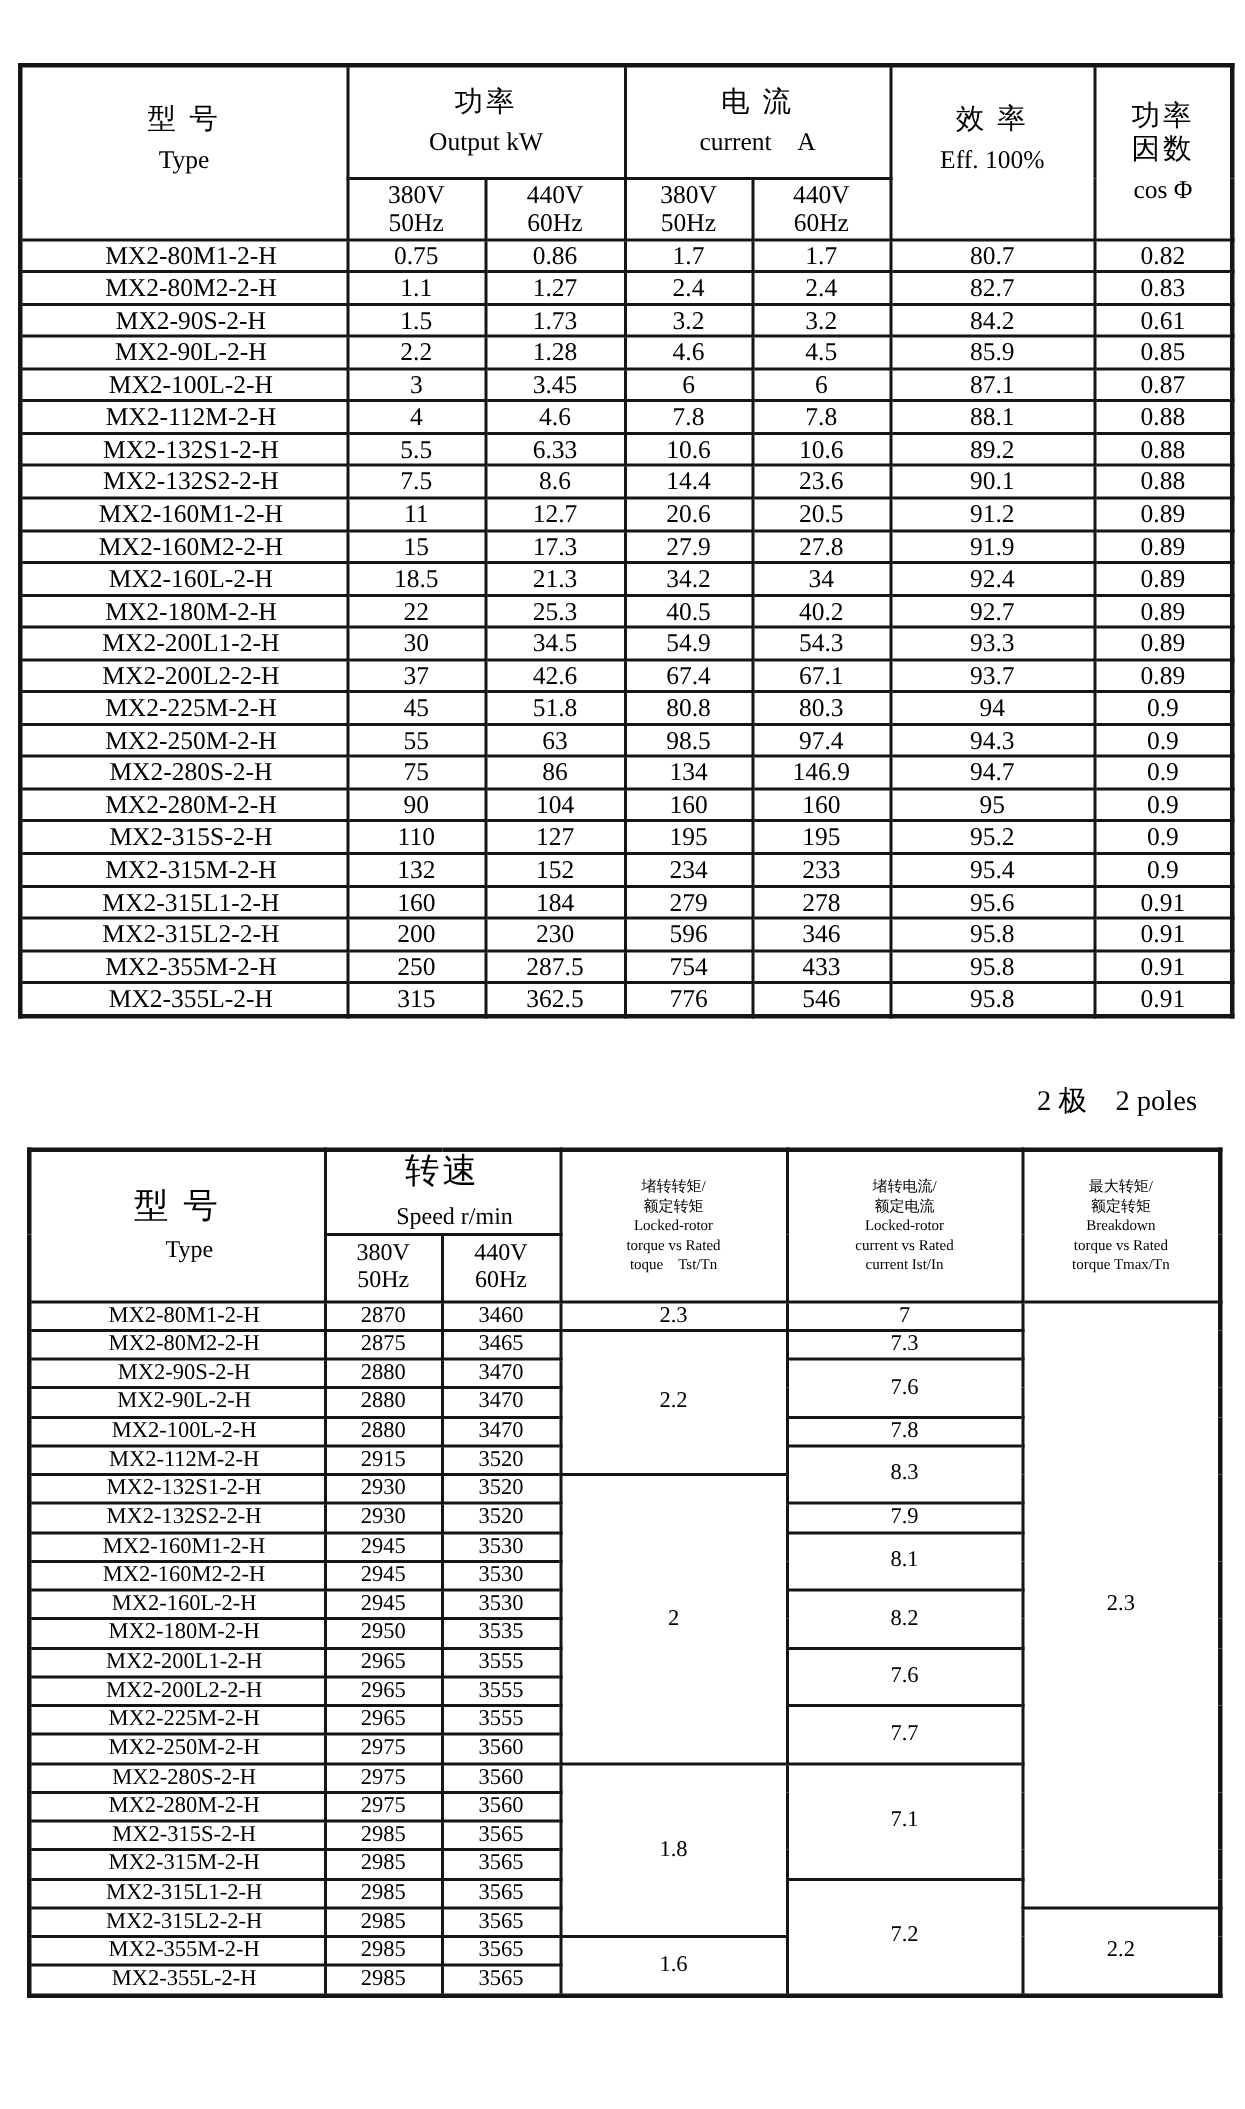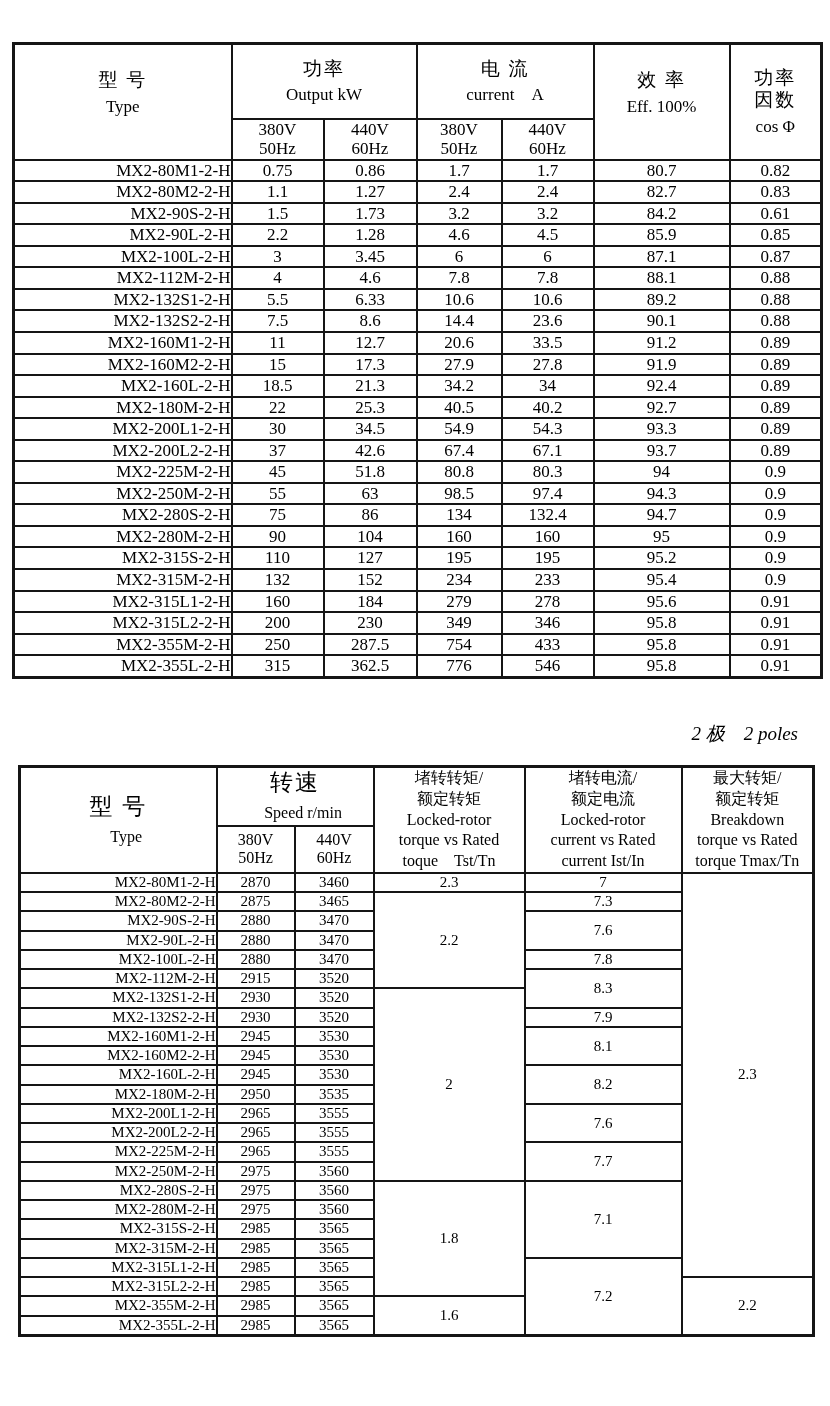--- a/index.html
+++ b/index.html
@@ -38,30 +38,29 @@
   #t1 th.pad-b { padding-bottom: 18px; }
   #t1 th.sub { font-size: 17px; }
   
   #t2 thead tr.row-main { height: 56px; }
   #t2 thead tr.row-sub  { height: 45px; }
   #t2 tbody tr { height: 19px; }
   #t2 tbody td { font-size: 15px; }
   #t2 th .cn { font-size: 23px; letter-spacing: 2px; margin-bottom: 8px; }
   #t2 th .en { font-size: 16px; padding-left: 16px; }
   #t2 th.sub { font-size: 16px; }
-  #t2 th.multi { font-size: 16px; line-height: 1.3; margin-top: 29px; }
+  #t2 th.multi { font-size: 10px; line-height: 1.3; margin-top: 29px; }
   .prelines { white-space: pre-line; }
-  td.type-cell { text-align: right; padding-left: 9px; }
+  td.type-cell { text-align: center; padding-left: 9px; }
   
   #poles-note {
     position: absolute;
     top: 721px;
     right: 32px;
     font-size: 19px;
-    font-style: italic;
   }
 </style>
 </head>
 <body>
 
 <table class="tbl" id="t1">
   <colgroup>
     <col style="width:218px">
       <col style="width:92px">
       <col style="width:93px">
@@ -176,21 +175,21 @@
         <td>14.4</td>
         <td>23.6</td>
         <td>90.1</td>
         <td>0.88</td>
       </tr>
       <tr>
         <td class="type-cell">MX2-160M1-2-H</td>
         <td>11</td>
         <td>12.7</td>
         <td>20.6</td>
-        <td>33.5</td>
+        <td>20.5</td>
         <td>91.2</td>
         <td>0.89</td>
       </tr>
       <tr>
         <td class="type-cell">MX2-160M2-2-H</td>
         <td>15</td>
         <td>17.3</td>
         <td>27.9</td>
         <td>27.8</td>
         <td>91.9</td>
@@ -248,21 +247,21 @@
         <td>98.5</td>
         <td>97.4</td>
         <td>94.3</td>
         <td>0.9</td>
       </tr>
       <tr>
         <td class="type-cell">MX2-280S-2-H</td>
         <td>75</td>
         <td>86</td>
         <td>134</td>
-        <td>132.4</td>
+        <td>146.9</td>
         <td>94.7</td>
         <td>0.9</td>
       </tr>
       <tr>
         <td class="type-cell">MX2-280M-2-H</td>
         <td>90</td>
         <td>104</td>
         <td>160</td>
         <td>160</td>
         <td>95</td>
@@ -292,21 +291,21 @@
         <td>184</td>
         <td>279</td>
         <td>278</td>
         <td>95.6</td>
         <td>0.91</td>
       </tr>
       <tr>
         <td class="type-cell">MX2-315L2-2-H</td>
         <td>200</td>
         <td>230</td>
-        <td>349</td>
+        <td>596</td>
         <td>346</td>
         <td>95.8</td>
         <td>0.91</td>
       </tr>
       <tr>
         <td class="type-cell">MX2-355M-2-H</td>
         <td>250</td>
         <td>287.5</td>
         <td>754</td>
         <td>433</td>

